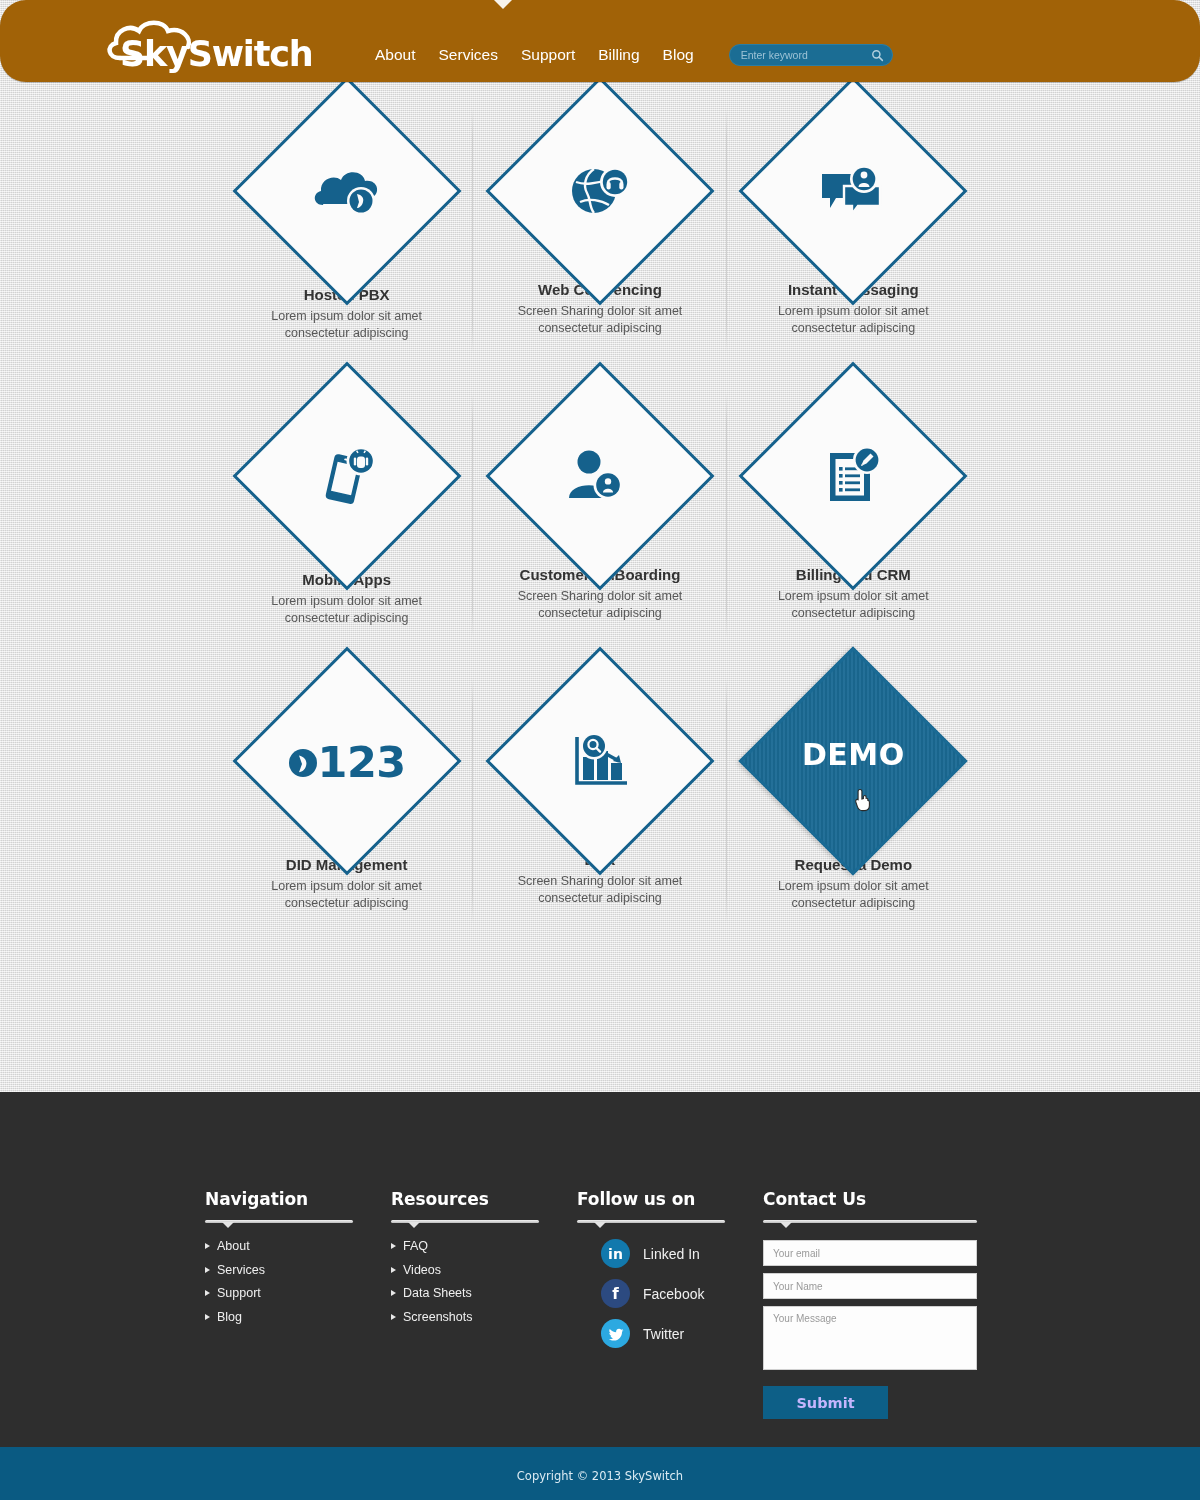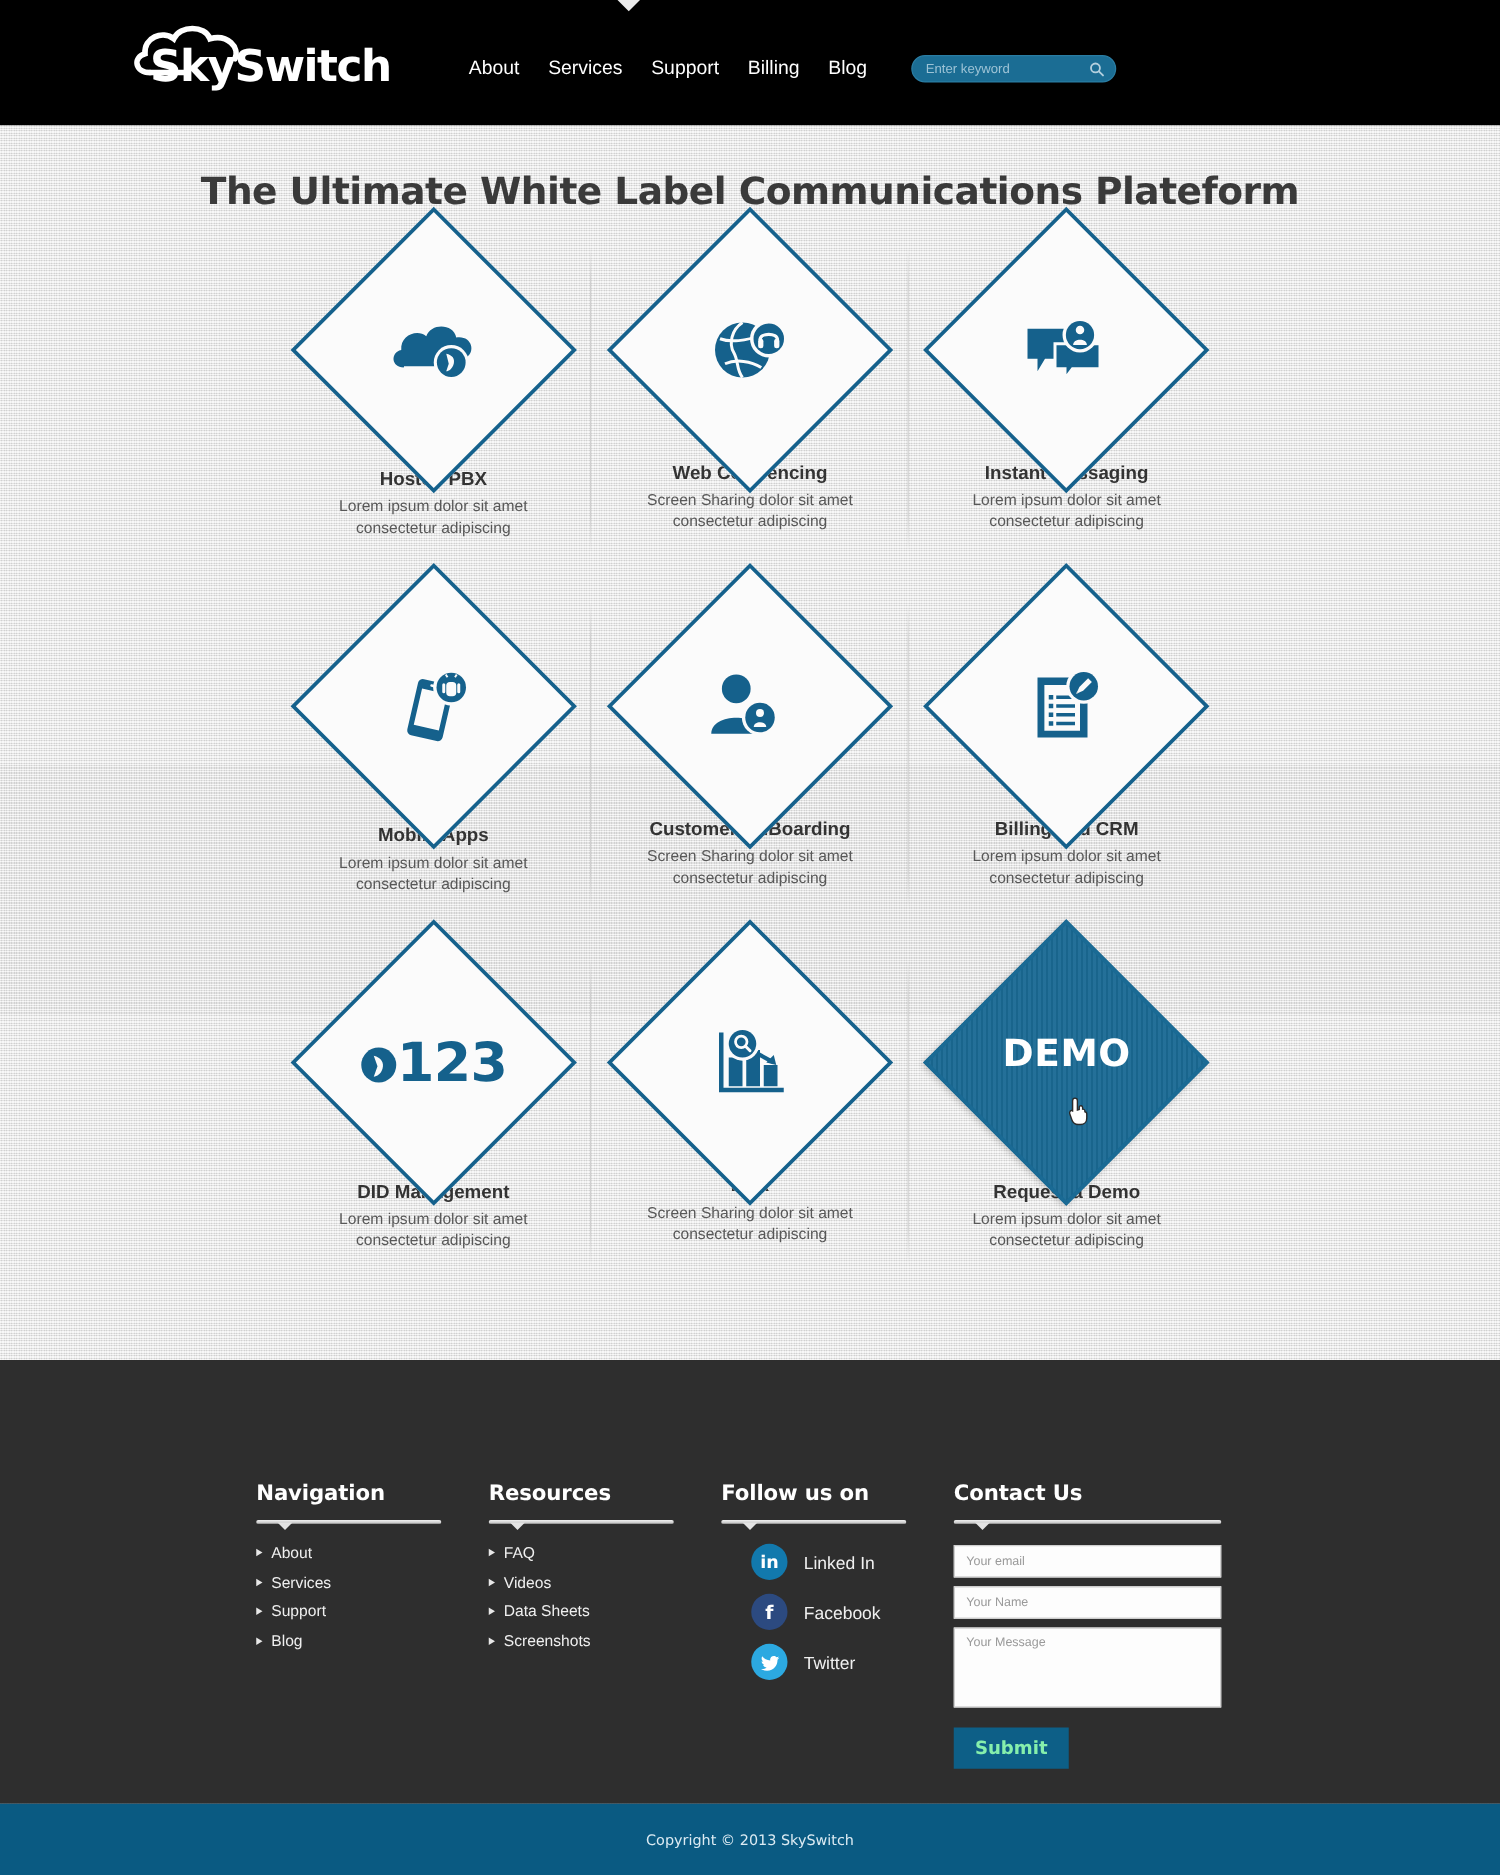--- a/index.html
+++ b/index.html
@@ -24,23 +24,24 @@
     background-image:
       repeating-linear-gradient(0deg, rgba(255,255,255,.55) 0px, rgba(255,255,255,.55) 1px, rgba(170,170,170,.18) 1px, rgba(170,170,170,.18) 2px),
       repeating-linear-gradient(90deg, rgba(255,255,255,.45) 0px, rgba(255,255,255,.45) 1px, rgba(165,165,165,.16) 1px, rgba(165,165,165,.16) 2px);
     z-index: 0;
   }
 
   
   .header {
     position: relative;
     z-index: 5;
-    height: 100px;
-    background: #000000;
+    height: 82px;
+    background: #a16207;
     box-shadow: 0 1px 0 rgba(0,0,0,.18);
+    border-radius: 26px;
   }
   .header-notch {
     position: absolute;
     top: 0; left: 494px;
     width: 0; height: 0;
     border-left: 9px solid transparent;
     border-right: 9px solid transparent;
     border-top: 9px solid #ffffff;
     opacity: .92;
   }
@@ -326,24 +327,24 @@
     color: #555;
     padding: 6px 9px;
     outline: none;
     margin-bottom: 7px;
   }
   .form input { height: 26px; }
   .form textarea { height: 64px; resize: none; }
   .form input::placeholder, .form textarea::placeholder { color: #9a9a9a; }
   .submit-btn {
     margin-top: 9px;
-    width: 92px; height: 33px;
+    width: 125px; height: 33px;
     background: #0d5f87;
     border: 0;
-    color: #86efac;
+    color: #c4b5fd;
     font-size: 14.5px;
     font-weight: bold;
     font-family: "DejaVu Sans", sans-serif;
     cursor: pointer;
   }
 
   
   .copyright {
     position: relative;
     z-index: 5;
@@ -390,21 +391,20 @@
         <circle cx="6.6" cy="6.6" r="4.4" fill="none" stroke="#cfe2ec" stroke-width="1.8"></circle>
         <line x1="10" y1="10" x2="14" y2="14" stroke="#cfe2ec" stroke-width="1.8" stroke-linecap="round"></line>
       </svg>
     </div>
 
   </div>
 </div>
 
 <div class="main">
 
-  <div class="page-title">The Ultimate White Label Communications Plateform</div>
 
   <div class="grid">
 
     <div class="cell divider">
       <div class="diamond-wrap">
         <div class="diamond"></div>
         <div class="glyph">
           <svg width="72" height="60" viewBox="0 0 72 60">
             <path d="M12 44 C2 44 1 32 10 30 C9 18 23 13 30 19 C34 8 52 9 54 20 C66 18 70 31 62 36 L14 36 Z" fill="#15618c"></path>
             <rect x="6" y="34" width="46" height="9" rx="4.5" fill="#15618c"></rect>

